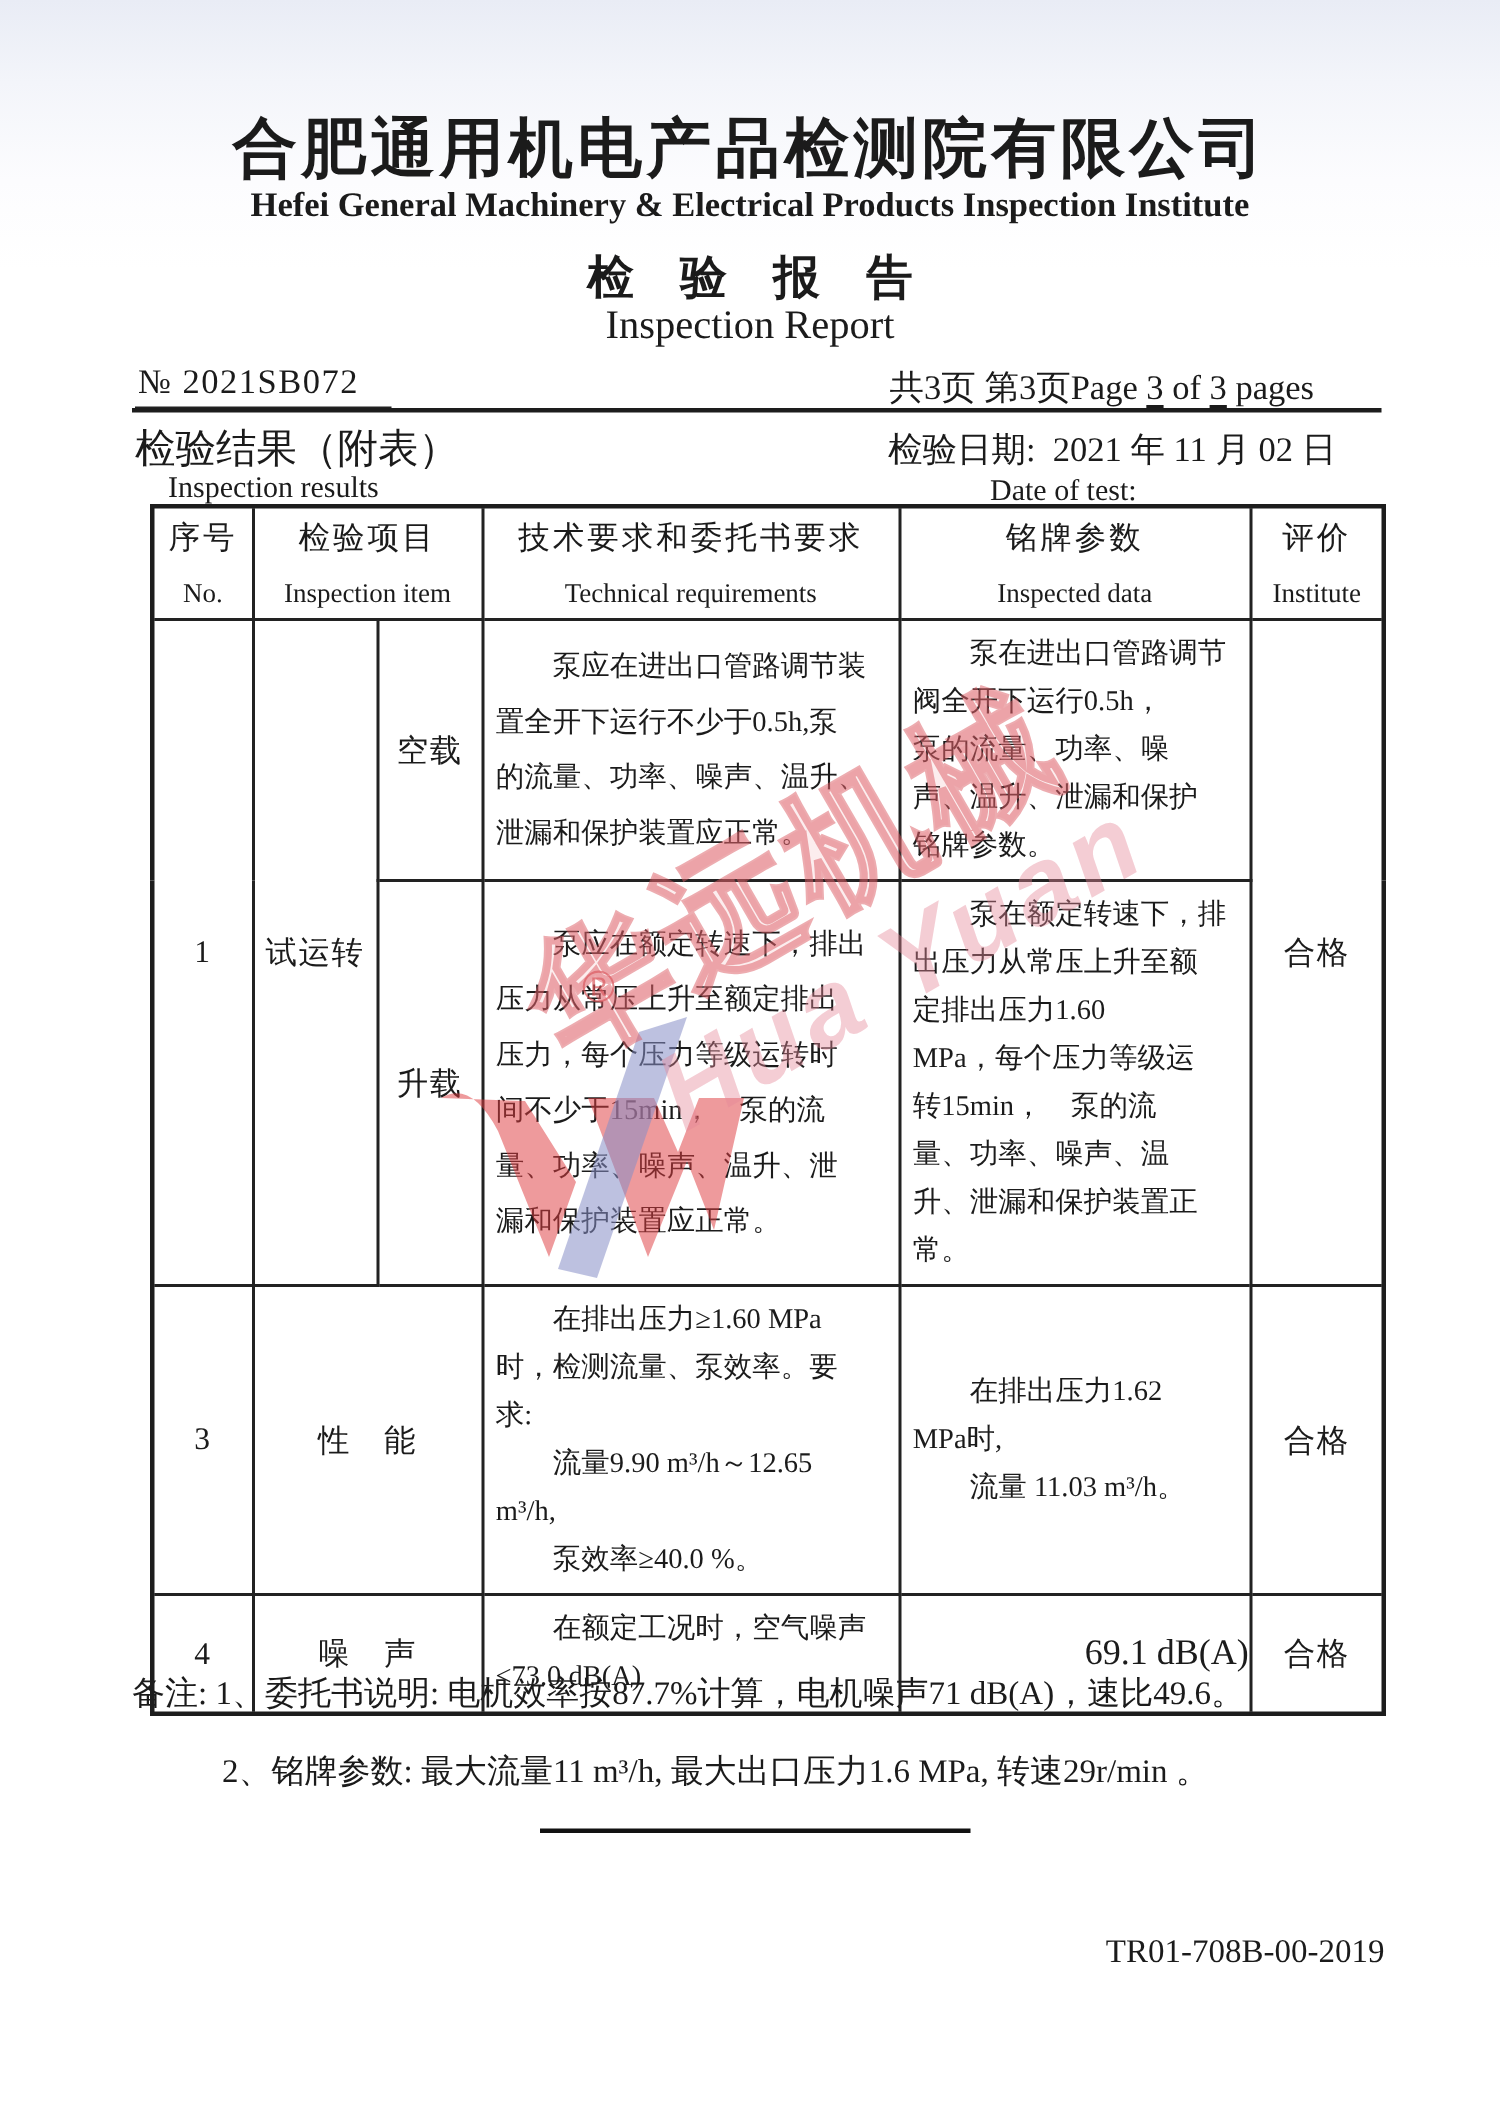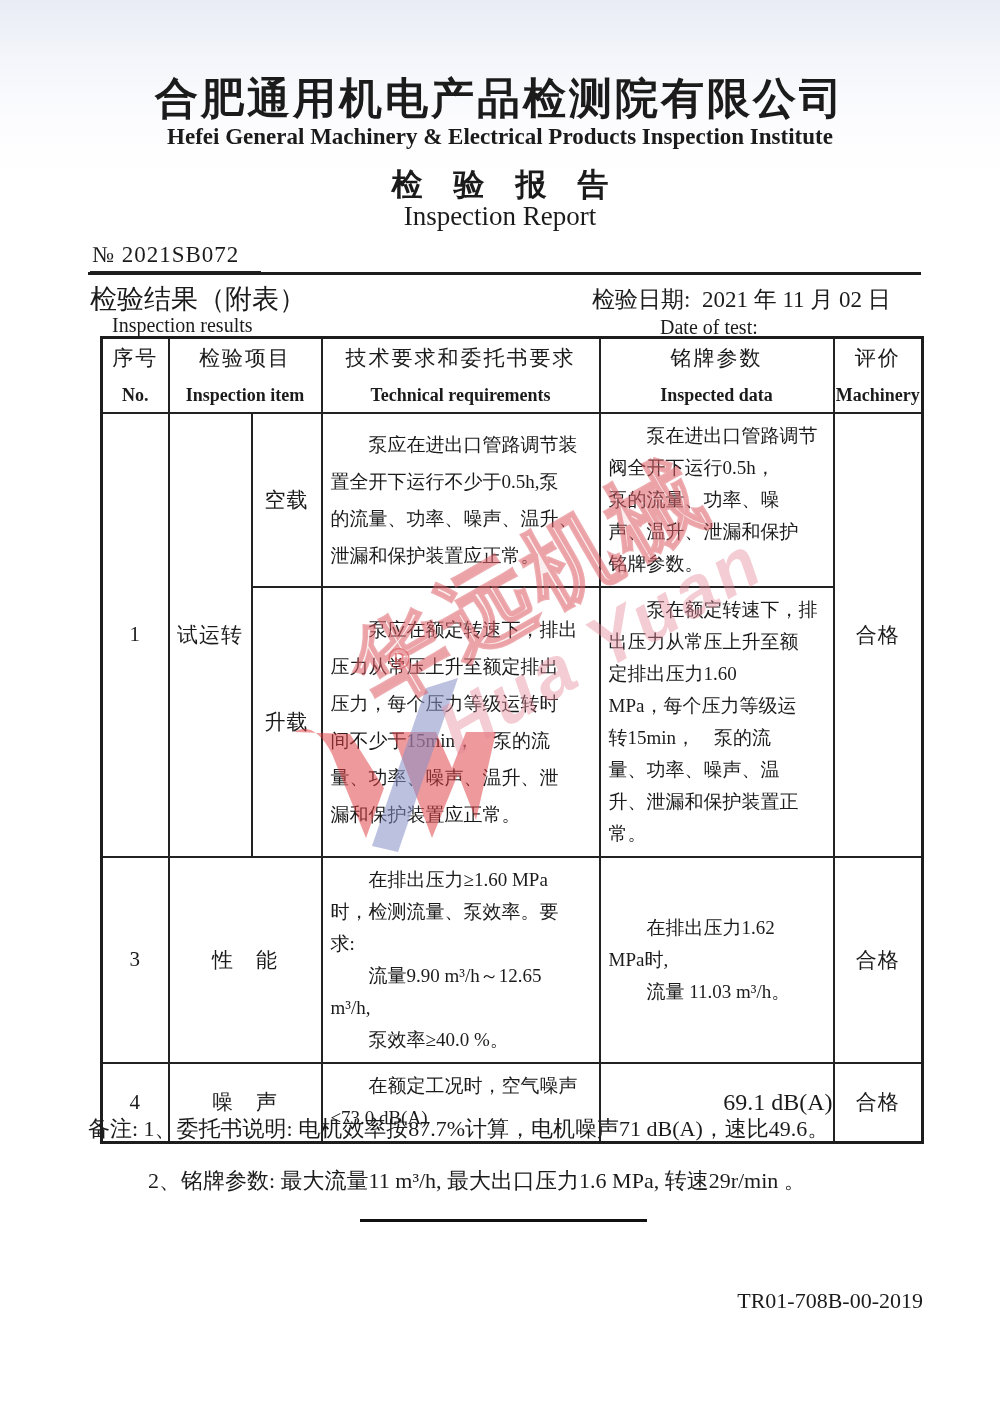--- a/index.html
+++ b/index.html
@@ -51,21 +51,21 @@
     border: 3px solid #1d1d1d;
     background: transparent;
     z-index: 2;
   }
   table.results td, table.results th {
     border: 2px solid #222;
     vertical-align: middle;
     font-weight: 400;
   }
   th .th-cn { font-size: 21px; letter-spacing: 2px; }
-  th .th-en { font-size: 18px; margin-top: 13px; letter-spacing: 0; font-weight: bold; }
+  th .th-en { font-size: 18px; margin-top: 13px; letter-spacing: 0; }
   tr.hdr { height: 75px; }
   tr.r-noload { height: 160px; }
   tr.r-load   { height: 250px; }
   tr.r-perf   { height: 200px; }
   tr.r-noise  { height: 80px; }
   .c-center { text-align: center; font-size: 21px; letter-spacing: 1px; }
   .cell-text {
     text-align: left; font-size: 19px; line-height: 32px;
     white-space: pre-line; padding: 6px 8px;
   }
@@ -125,20 +125,21 @@
     </div>
   </div>
 
   <div class="company-cn">合肥通用机电产品检测院有限公司</div>
   <div class="company-en">Hefei General Machinery &amp; Electrical Products Inspection Institute</div>
   <div class="title-cn">检　验　报　告</div>
   <div class="title-en">Inspection Report</div>
 
   <div class="report-no"><span>№</span>&nbsp;<span>2021SB072</span></div>
 
+  <div class="page-info"><span>共3页 第3页Page </span><span class="u">3</span><span> of </span><span class="u">3</span><span> pages</span></div>
 
   <div class="hrule"></div>
 
   <div class="section-cn">检验结果（附表）</div>
   <div class="section-en">Inspection results</div>
   <div class="date-line"><span>检验日期:</span>&nbsp;&nbsp;<span>2021 年 11 月 02 日</span></div>
   <div class="date-en">Date of test:</div>
 
   <table class="results">
     <colgroup>
@@ -162,21 +163,21 @@
       <th>
         <div class="th-cn">技术要求和委托书要求</div>
         <div class="th-en">Technical requirements</div>
       </th>
       <th>
         <div class="th-cn">铭牌参数</div>
         <div class="th-en">Inspected data</div>
       </th>
       <th>
         <div class="th-cn">评价</div>
-        <div class="th-en">Machinery</div>
+        <div class="th-en">Institute</div>
       </th>
     </tr>
     <tr class="r-noload">
       <td rowspan="2" class="c-center">1</td>
       <td rowspan="2" class="c-center">试运转</td>
       <td class="c-center">空载</td>
       <td class="cell-text lh-tall">　　泵应在进出口管路调节装
 置全开下运行不少于0.5h,泵
 的流量、功率、噪声、温升、
 泄漏和保护装置应正常。</td>

